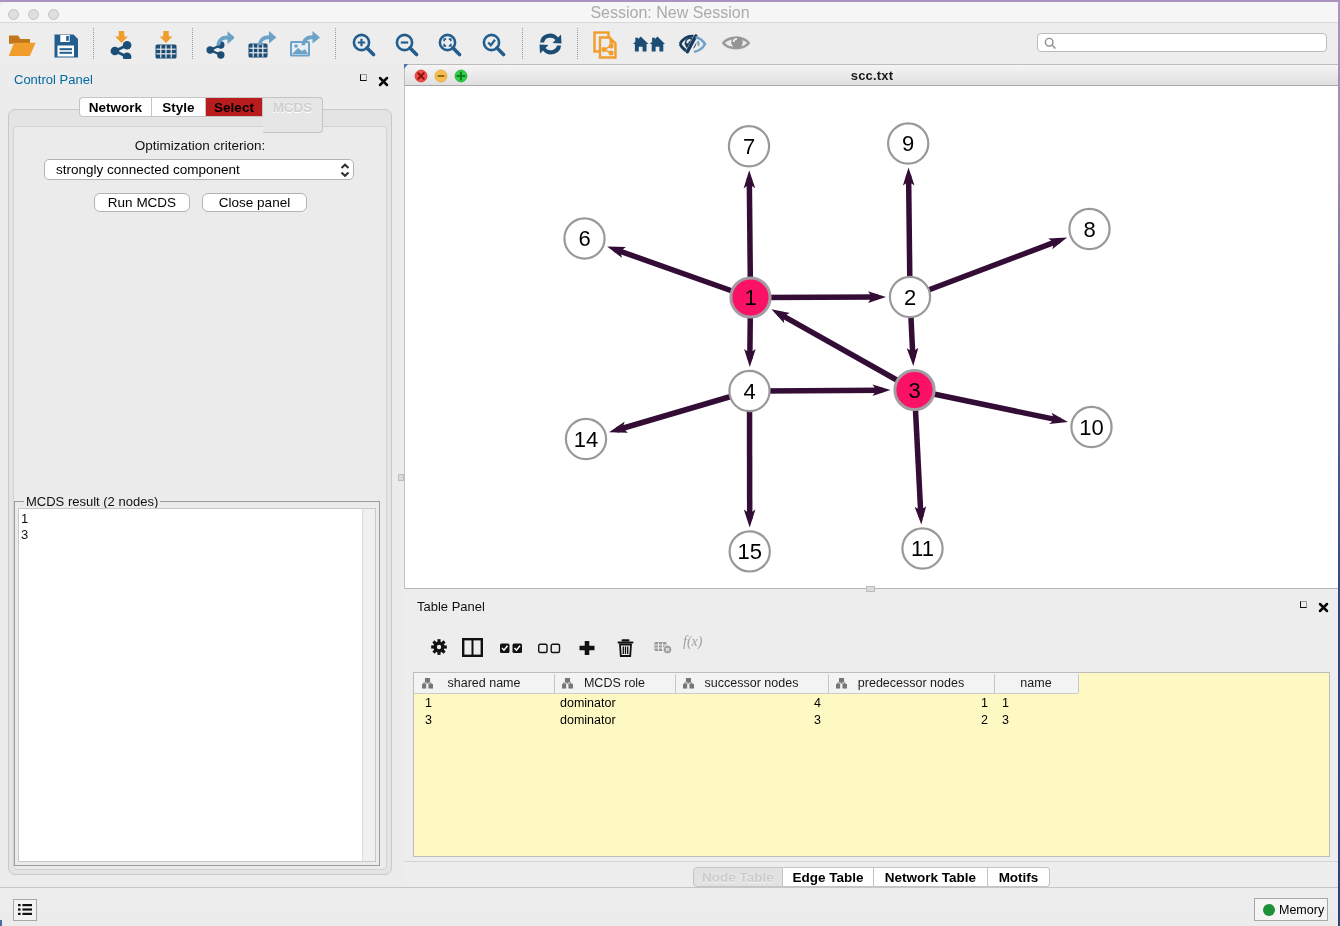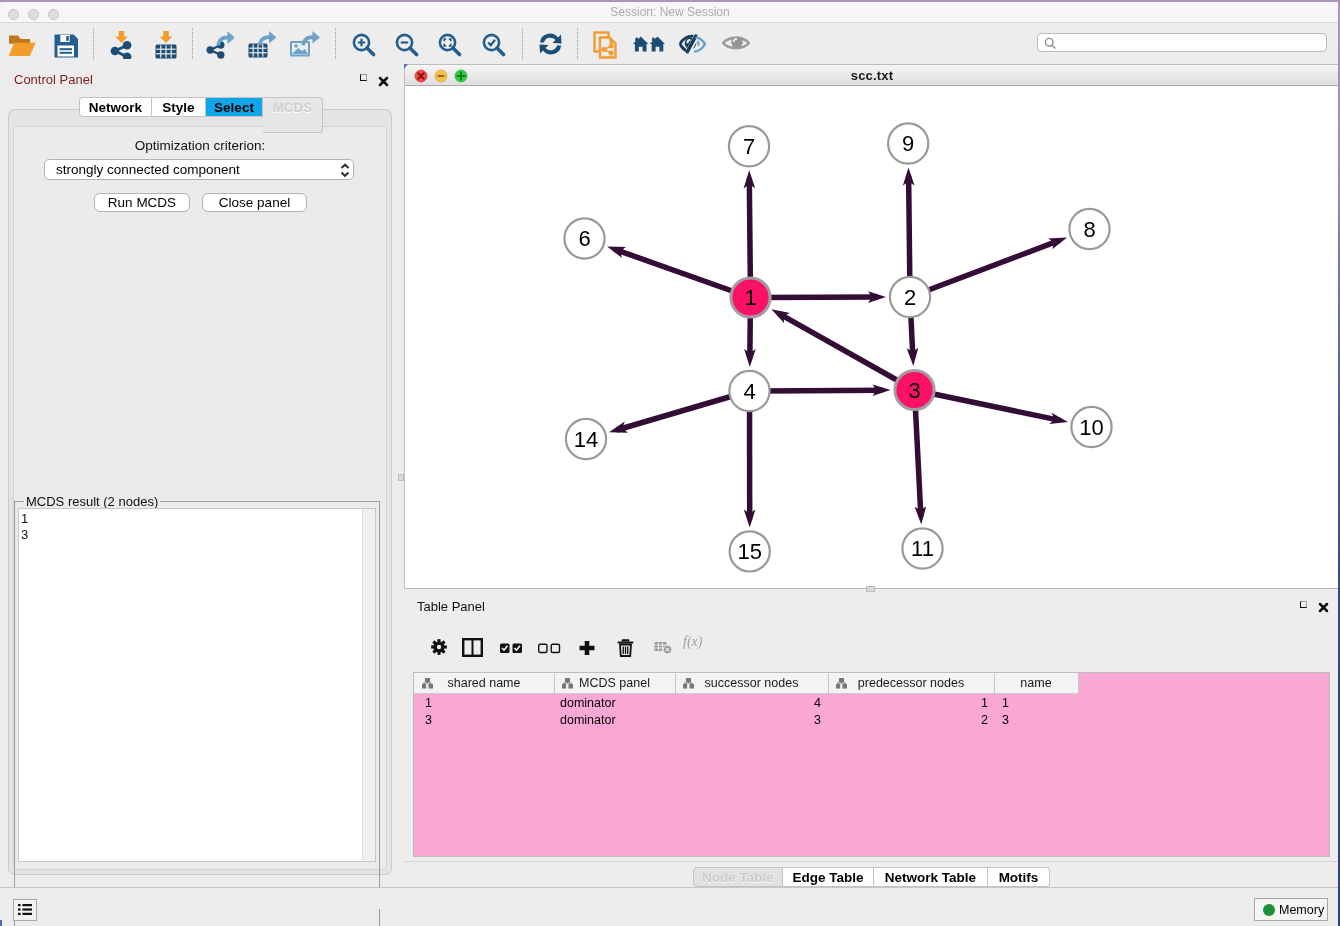--- a/index.html
+++ b/index.html
@@ -9,21 +9,21 @@
 <body>
 
 <div class="abs" style="left:0;top:0;width:1340px;height:2px;background:#ab94bf;"></div>
 <div class="abs" style="right:0;top:0;width:2px;height:926px;background:linear-gradient(#ab94bf 0%,#9d88b6 18%,#7578a8 30%,#4c5f97 45%,#31497f 65%,#2c4577 100%);z-index:60;"></div>
 <div class="abs" style="left:0;top:920px;width:2px;height:6px;background:#4a6da8;z-index:60;"></div>
 
 <div class="abs" style="left:0;top:2px;width:1340px;height:21px;background:#f6f6f6;border-bottom:1px solid #d8d8d8;border-radius:5px 5px 0 0;">
   <div class="abs" style="left:8px;top:7px;width:11px;height:11px;border-radius:50%;background:#dedede;border:1px solid #c4c4c4;"></div>
   <div class="abs" style="left:27.5px;top:7px;width:11px;height:11px;border-radius:50%;background:#dedede;border:1px solid #c4c4c4;"></div>
   <div class="abs" style="left:47.5px;top:7px;width:11px;height:11px;border-radius:50%;background:#dedede;border:1px solid #c4c4c4;"></div>
-  <div style="text-align:center;font-size:12px;color:#ababab;line-height:21px;">Session: New Session</div>
+  <div style="text-align:center;font-size:16px;color:#ababab;line-height:21px;">Session: New Session</div>
 </div>
 
 <div class="abs" id="toolbar" style="left:0;top:23px;width:1340px;height:41px;background:#ededed;">
 <div class="abs" style="left:93px;top:5px;width:0;height:31px;border-left:1px dotted #9a9a9a;"></div>
     <div class="abs" style="left:192px;top:5px;width:0;height:31px;border-left:1px dotted #9a9a9a;"></div>
     <div class="abs" style="left:335px;top:5px;width:0;height:31px;border-left:1px dotted #9a9a9a;"></div>
     <div class="abs" style="left:522px;top:5px;width:0;height:31px;border-left:1px dotted #9a9a9a;"></div>
     <div class="abs" style="left:577px;top:5px;width:0;height:31px;border-left:1px dotted #9a9a9a;"></div>
     <svg class="abs" style="left:8px;top:11px;" width="28" height="25" viewBox="0 0 28 25">
       <path d="M1,1.5 L10,1.5 L12.5,5 L22,5 L22,9.5 L1,9.5 Z" fill="#c2761b"></path>
@@ -148,52 +148,52 @@
 
   <div class="abs" style="left:1037px;top:10px;width:290px;height:19px;background:#fff;border:1px solid #bcbcbc;border-radius:4px;">
     <svg width="13" height="13" style="position:absolute;left:6px;top:3px;" viewBox="0 0 13 13">
         <circle cx="5.2" cy="5.2" r="3.8" fill="none" stroke="#8e8e8e" stroke-width="1.4"></circle>
         <line x1="8" y1="8" x2="11.4" y2="11.4" stroke="#8e8e8e" stroke-width="1.4"></line>
       </svg>
   </div>
 </div>
 
 <div class="abs" id="cpanel" style="left:0;top:64px;width:398px;height:823px;background:#ececec;">
-  <div class="abs" style="left:14px;top:8px;font-size:13px;color:#7f1d1d;">Control Panel</div>
+  <div class="abs" style="left:14px;top:8px;font-size:13px;color:#0369a1;">Control Panel</div>
   <div class="abs" style="left:360px;top:10px;width:7px;height:7px;border:1.6px solid #111;border-top-color:#999;border-right-color:#999;"></div>
   <svg class="abs" style="left:378px;top:12px;" width="11" height="11" viewBox="0 0 11 11">
       <path d="M2,2 L9,9 M9,2 L2,9" stroke="#0a0a0a" stroke-width="2.5" stroke-linecap="round"></path>
     </svg>
 
   <div class="abs" style="left:8px;top:45px;width:384px;height:766px;background:#e4e4e4;border:1px solid #c9c9c9;border-radius:7px;"></div>
   <div class="abs" style="left:13px;top:62px;width:374px;height:744px;background:#ebebeb;border:1px solid #d2d2d2;border-radius:4px;"></div>
 
   <div class="abs" style="left:79px;top:33px;width:244px;height:20px;border-radius:8px;">
     <div class="abs" style="left:0;top:0;width:72px;height:20px;background:#fff;border:1px solid #c4c4c4;border-right:none;border-radius:4px 0 0 4px;text-align:center;font-size:13.5px;font-weight:700;line-height:19px;">Network</div>
     <div class="abs" style="left:72px;top:0;width:54px;height:20px;background:#fff;border:1px solid #c4c4c4;border-right:none;text-align:center;font-size:13.5px;font-weight:700;line-height:19px;">Style</div>
-    <div class="abs" style="left:126px;top:0;width:58px;height:20px;background:#0ea5e9;border:1px solid #c4c4c4;text-align:center;font-size:13.5px;font-weight:700;line-height:19px;">Select</div>
+    <div class="abs" style="left:126px;top:0;width:58px;height:20px;background:#b91c1c;border:1px solid #c4c4c4;text-align:center;font-size:13.5px;font-weight:700;line-height:19px;">Select</div>
     <div class="abs" style="left:184px;top:0;width:60px;height:36px;background:#e6e6e6;border:1px solid #c4c4c4;border-left:none;border-radius:0 4px 4px 0;text-align:center;font-size:13.5px;font-weight:700;line-height:19px;color:#cfcfcf;text-shadow:0 1px 0 #fff;">MCDS</div>
   </div>
 
   <div class="abs" style="left:0;top:74px;width:398px;text-align:center;font-size:13.5px;color:#111;"><span style="margin-left:2px;">Optimization criterion:</span></div>
 
   <div class="abs" style="left:44px;top:95px;width:310px;height:21px;background:#fff;border:1px solid #b3b3b3;border-radius:5px;font-size:13.5px;line-height:20px;">
     <span style="margin-left:11px;">strongly connected component</span>
     <svg class="abs" style="right:2px;top:3px;" width="12" height="15" viewBox="0 0 12 15">
         <g fill="none" stroke="#2e2e2e" stroke-width="2">
           <path d="M2.5,5 L6,1.7 L9.5,5"></path>
           <path d="M2.5,9.5 L6,12.8 L9.5,9.5"></path>
         </g>
       </svg>
   </div>
 
   <div class="abs" style="left:94px;top:129px;width:96px;height:19px;background:#fff;border:1px solid #b3b3b3;border-radius:6px;text-align:center;font-size:13.5px;line-height:18px;">Run MCDS</div>
   <div class="abs" style="left:202px;top:129px;width:105px;height:19px;background:#fff;border:1px solid #b3b3b3;border-radius:6px;text-align:center;font-size:13.5px;line-height:18px;">Close panel</div>
 
-  <div class="abs" style="left:14px;top:437px;width:366px;height:426px;border:1px solid #9d9d9d;">
+  <div class="abs" style="left:14px;top:437px;width:366px;height:365px;border:1px solid #9d9d9d;">
      <div class="abs" style="left:9px;top:-8px;background:#ebebeb;padding:0 2px;font-size:13px;color:#111;">MCDS result (2 nodes)</div>
      <div class="abs" style="left:3px;top:6px;width:358px;height:354px;background:#fff;border:1px solid #c9c9c9;"></div>
      <div class="abs" style="left:6px;top:9px;font-size:13px;line-height:15.5px;color:#111;">1<br>3</div>
      <div class="abs" style="left:347px;top:7px;width:13px;height:352px;background:#f0f0f0;border-left:1px solid #dcdcdc;"></div>
   </div>
 </div>
 
 <div class="abs" id="netwin" style="left:404px;top:64px;width:936px;height:525px;">
   <div class="abs" style="left:0;top:0;width:936px;height:22px;background:linear-gradient(#f5f5f5,#dfdfdf);border:1px solid #bdbdbd;border-bottom:1px solid #a9a9a9;border-radius:3px 3px 0 0;">
     <div style="text-align:center;font-size:13px;font-weight:700;color:#1a1a1a;line-height:21px;letter-spacing:0.2px;">scc.txt</div>
@@ -306,41 +306,41 @@
       <rect x="0.5" y="2" width="12" height="9" rx="1" fill="#9a9a9a"></rect>
       <line x1="1" y1="5" x2="12.2" y2="5" stroke="#ededed" stroke-width="1"></line>
       <line x1="1" y1="8" x2="12.2" y2="8" stroke="#ededed" stroke-width="1"></line>
       <line x1="4.5" y1="2.5" x2="4.5" y2="10.5" stroke="#ededed" stroke-width="1"></line>
       <line x1="8.5" y1="2.5" x2="8.5" y2="10.5" stroke="#ededed" stroke-width="1"></line>
       <circle cx="13.5" cy="9.5" r="4.3" fill="#9a9a9a" stroke="#ededed" stroke-width="1"></circle>
       <path d="M11.8,7.8 L15.2,11.2 M15.2,7.8 L11.8,11.2" stroke="#ededed" stroke-width="1.2"></path>
     </svg>
     <div class="abs" style="left:279px;top:45px;font-family:'Liberation Serif',serif;font-style:italic;font-size:14px;color:#a0a0a0;">f(x)</div>
 
-  <div class="abs" style="left:9px;top:83px;width:917px;height:185px;background:#f9a8d4;border:1px solid #bdbdbd;">
+  <div class="abs" style="left:9px;top:83px;width:917px;height:185px;background:#fef9c3;border:1px solid #bdbdbd;">
     <div class="abs" style="left:0;top:0;width:664px;height:21px;background:#f3f3f3;border-bottom:1px solid #cccccc;font-size:12.5px;color:#1a1a1a;">
 <svg class="abs" style="left:8px;top:5px;" width="11" height="11" viewBox="0 0 11 11">
           <g fill="none" stroke="#777" stroke-width="1.1">
             <rect x="3.5" y="0" width="4" height="3.5" fill="#777"></rect>
             <rect x="0" y="6.5" width="3.6" height="3.5" fill="#777"></rect>
             <rect x="7" y="6.5" width="3.6" height="3.5" fill="#777"></rect>
             <path d="M5.5,3.5 V5 M1.8,6.5 V5 H8.8 V6.5"></path>
           </g>
         </svg>
         <div class="abs" style="left:0px;top:3px;width:140px;text-align:center;">shared name</div>
         <svg class="abs" style="left:148px;top:5px;" width="11" height="11" viewBox="0 0 11 11">
           <g fill="none" stroke="#777" stroke-width="1.1">
             <rect x="3.5" y="0" width="4" height="3.5" fill="#777"></rect>
             <rect x="0" y="6.5" width="3.6" height="3.5" fill="#777"></rect>
             <rect x="7" y="6.5" width="3.6" height="3.5" fill="#777"></rect>
             <path d="M5.5,3.5 V5 M1.8,6.5 V5 H8.8 V6.5"></path>
           </g>
         </svg>
         <div class="abs" style="left:140px;top:1px;width:0;height:19px;border-left:1px solid #c6c6c6;"></div>
-        <div class="abs" style="left:140px;top:3px;width:121px;text-align:center;">MCDS panel</div>
+        <div class="abs" style="left:140px;top:3px;width:121px;text-align:center;">MCDS role</div>
         <svg class="abs" style="left:269px;top:5px;" width="11" height="11" viewBox="0 0 11 11">
           <g fill="none" stroke="#777" stroke-width="1.1">
             <rect x="3.5" y="0" width="4" height="3.5" fill="#777"></rect>
             <rect x="0" y="6.5" width="3.6" height="3.5" fill="#777"></rect>
             <rect x="7" y="6.5" width="3.6" height="3.5" fill="#777"></rect>
             <path d="M5.5,3.5 V5 M1.8,6.5 V5 H8.8 V6.5"></path>
           </g>
         </svg>
         <div class="abs" style="left:261px;top:1px;width:0;height:19px;border-left:1px solid #c6c6c6;"></div>
         <div class="abs" style="left:261px;top:3px;width:153px;text-align:center;">successor nodes</div>

